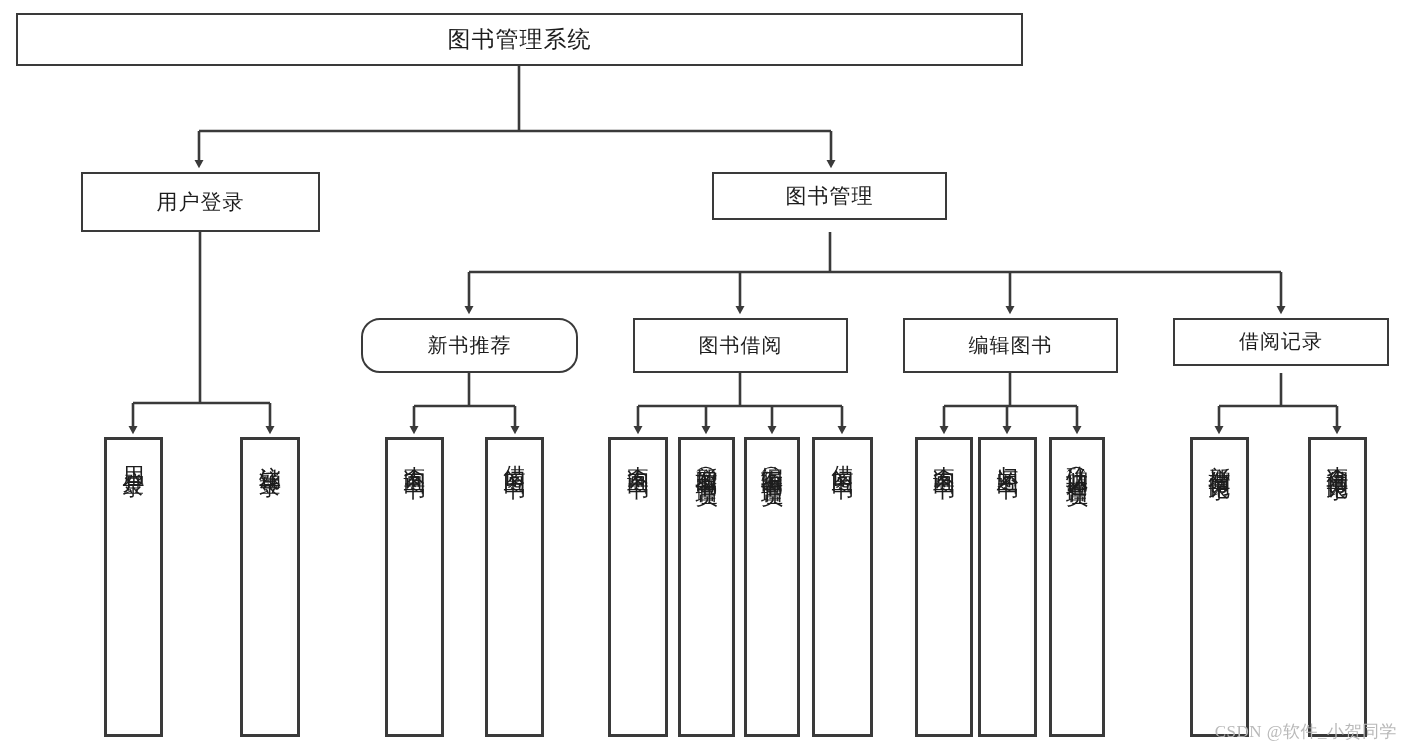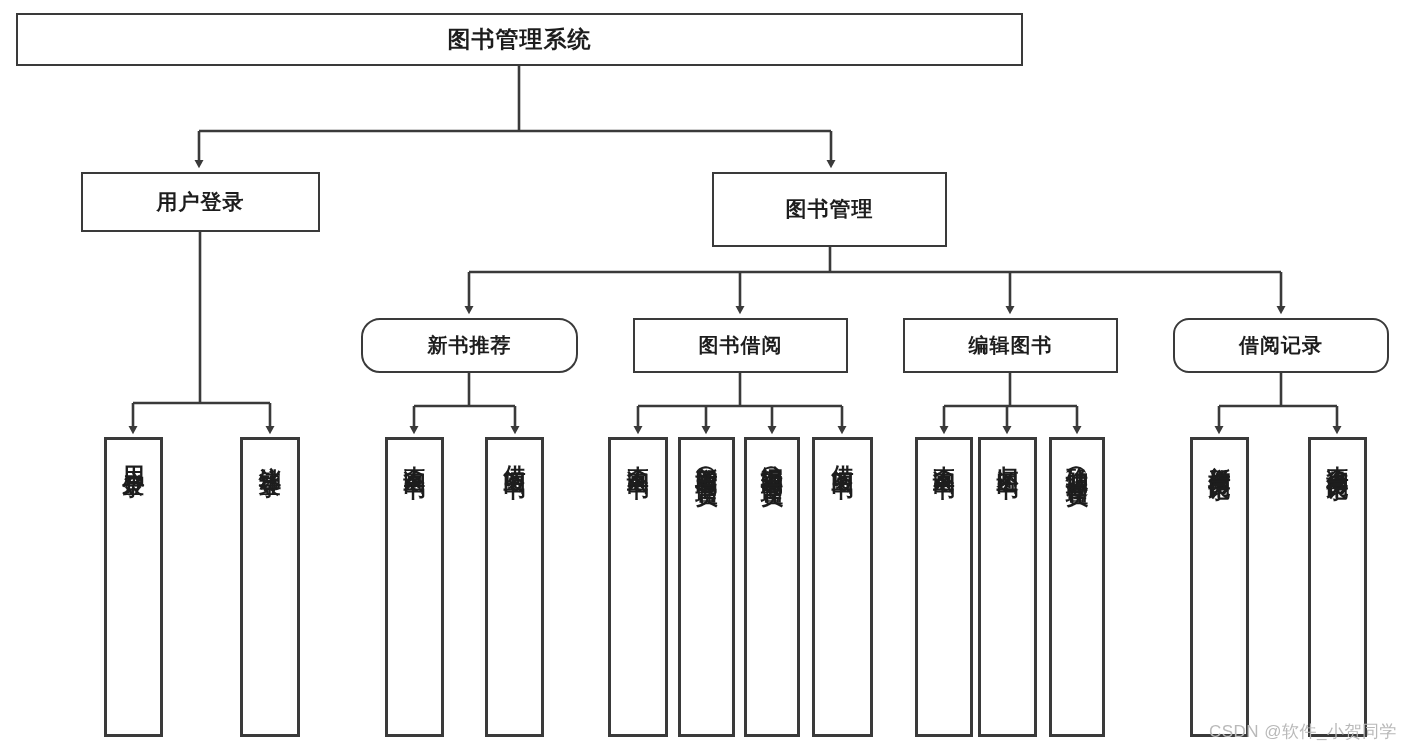--- a/index.html
+++ b/index.html
@@ -27,21 +27,20 @@
     position:absolute;
     box-sizing:border-box;
     background:#ffffff;
     border:2.5px solid #3a3a3a;
     color:#1d1d1d;
     display:flex;
     align-items:center;
     justify-content:center;
     text-align:center;
     line-height:1.18;
-    font-weight:bold;
   }
   .node .lbl{
     display:block;
     white-space:pre-line;
   }
   
   .node.root{
     font-size:23px;
     letter-spacing:1px;
   }
@@ -67,20 +66,21 @@
   
   #watermark{
     position:absolute;
     right:8px;
     bottom:4px;
     font-size:17px;
     color:#b9b9b9;
     letter-spacing:0.5px;
     white-space:nowrap;
     user-select:none;
+    font-family:Liberation Serif, serif;
   }
 </style>
 </head>
 <body>
 
 <div id="canvas">
 
   <svg id="wires" viewBox="0 0 1405 747" width="1405" height="747" xmlns="http://www.w3.org/2000/svg">
     <defs>
       <marker id="arrow" markerWidth="10" markerHeight="10" refX="4.2" refY="5" orient="auto" markerUnits="userSpaceOnUse">
@@ -131,34 +131,34 @@
     </g>
   </svg>
 
   <div class="node root" style="left:16px;top:13px;width:1007px;height:53px;">
     <span class="lbl">图书管理系统</span>
   </div>
 
   <div class="node h2" style="left:81px;top:172px;width:239px;height:60px;">
     <span class="lbl">用户登录</span>
   </div>
-  <div class="node h2" style="left:712px;top:172px;width:235px;height:75px;">
+  <div class="node h2" style="left:712px;top:172px;width:235px;height:48px;">
     <span class="lbl">图书管理</span>
   </div>
 
   <div class="node h3" style="left:361px;top:318px;width:217px;height:55px;border-radius:19px;">
     <span class="lbl">新书推荐</span>
   </div>
   <div class="node h3" style="left:633px;top:318px;width:215px;height:55px;">
     <span class="lbl">图书借阅</span>
   </div>
   <div class="node h3" style="left:903px;top:318px;width:215px;height:55px;">
     <span class="lbl">编辑图书</span>
   </div>
-  <div class="node h3" style="left:1173px;top:318px;width:216px;height:55px;border-radius:16px;">
+  <div class="node h3" style="left:1173px;top:318px;width:216px;height:48px;">
     <span class="lbl">借阅记录</span>
   </div>
 
   <div class="node leaf" style="left:104px;top:437px;width:59px;height:300px;">
     <span class="lbl">用户登录</span>
   </div>
   <div class="node leaf" style="left:240px;top:437px;width:60px;height:300px;">
     <span class="lbl">注销登录</span>
   </div>
 

